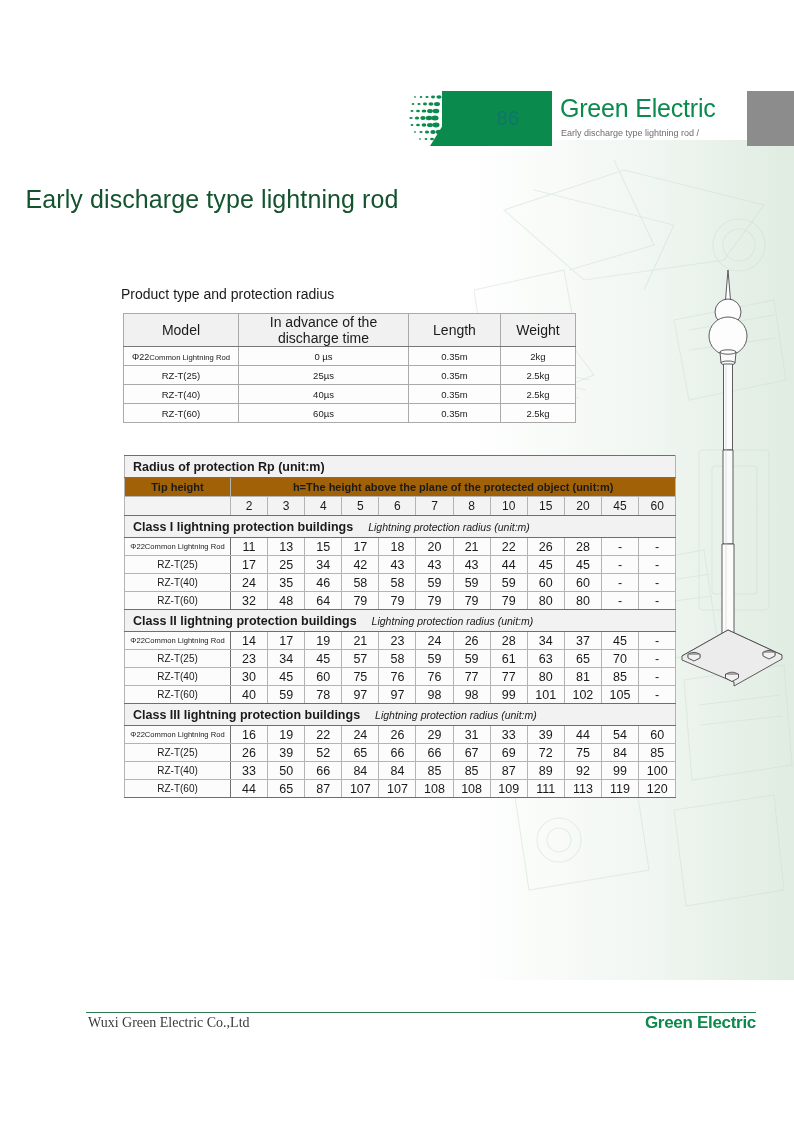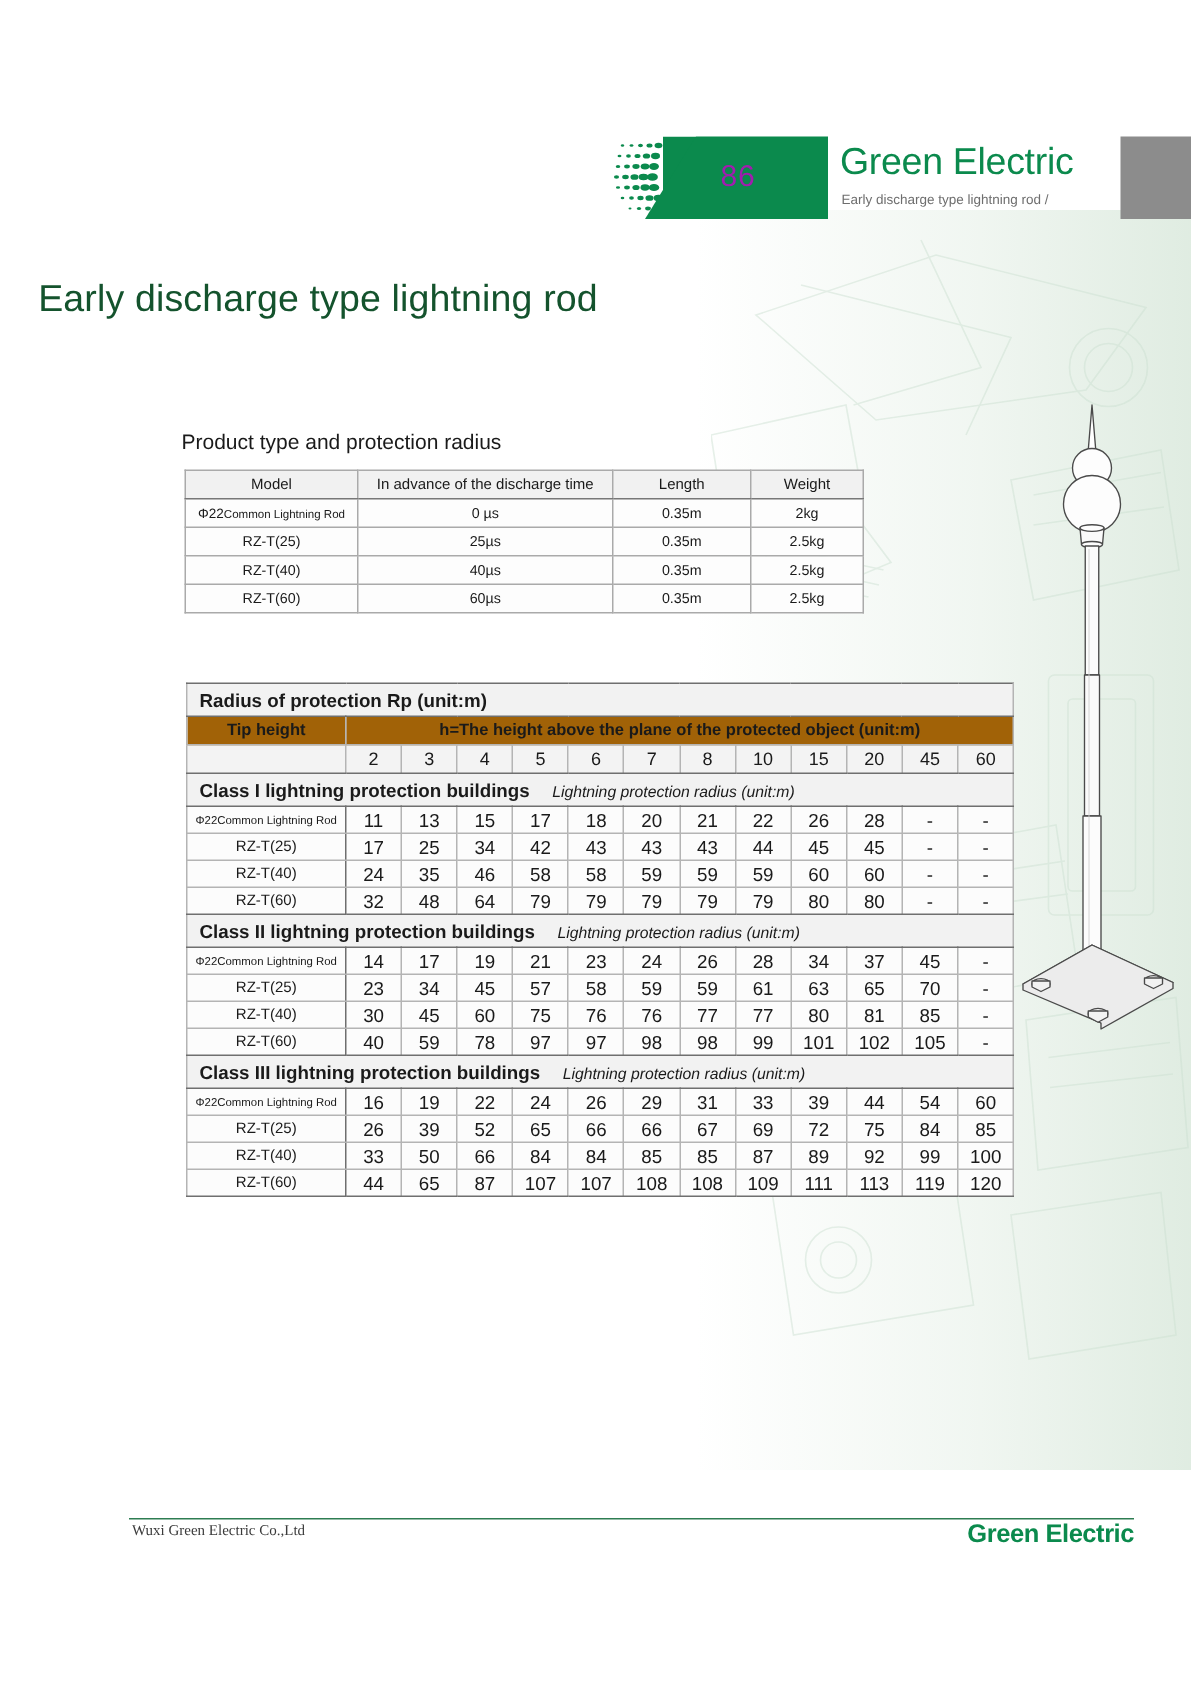--- a/index.html
+++ b/index.html
@@ -50,26 +50,26 @@
     width: 56px; height: 55px;
   }
   .hb-green {
     position: absolute;
     left: 56px; top: 0;
     width: 88px; height: 55px;
     background: #0b8a4d;
   }
   .hb-pagenum {
     position: absolute;
-    left: 40px; top: 0;
+    left: 56px; top: 0;
     width: 88px; height: 55px;
     display: flex;
     align-items: center;
     justify-content: center;
-    color: #a21caf;
+    color: #0f766e;
     font-size: 20px;
     letter-spacing: 0.5px;
   }
   .hb-brand {
     position: absolute;
     left: 152px;
     top: 0px;
     color: #0b8a4d;
     font-size: 25px;
     letter-spacing: -0.2px;
@@ -129,21 +129,21 @@
   .table1 td, .table1 th {
     border: 1px solid #aaaaaa;
     padding: 0;
     height: 18px;
     text-align: center;
     font-weight: normal;
     background: #fdfdfd;
   }
   .table1 thead th {
     background: #f1f1f1;
-    font-size: 10px;
+    font-size: 14px;
     border-bottom: 1.4px solid #777777;
   }
   .t1-c1 { width: 115px; }
   .t1-c2 { width: 170px; }
   .t1-c3 { width: 92px; }
   .t1-c4 { width: 75px; }
   .t1-model-small { font-size: 7.7px; }
   .t1-model-phi { font-size: 9px; }
 
   
@@ -223,21 +223,21 @@
     top: 1012px;
     width: 670px;
     height: 1px;
     background: #2e7d52;
   }
   .footer-left {
     position: absolute;
     left: 88px;
     top: 1015px;
     font-family: "Liberation Serif", serif;
-    font-size: 10px;
+    font-size: 14px;
     color: #3b3b3b;
   }
   .footer-brand {
     position: absolute;
     right: 38px;
     top: 1013px;
     color: #0b8a4d;
     font-size: 17px;
     font-weight: bold;
     letter-spacing: -0.3px;

